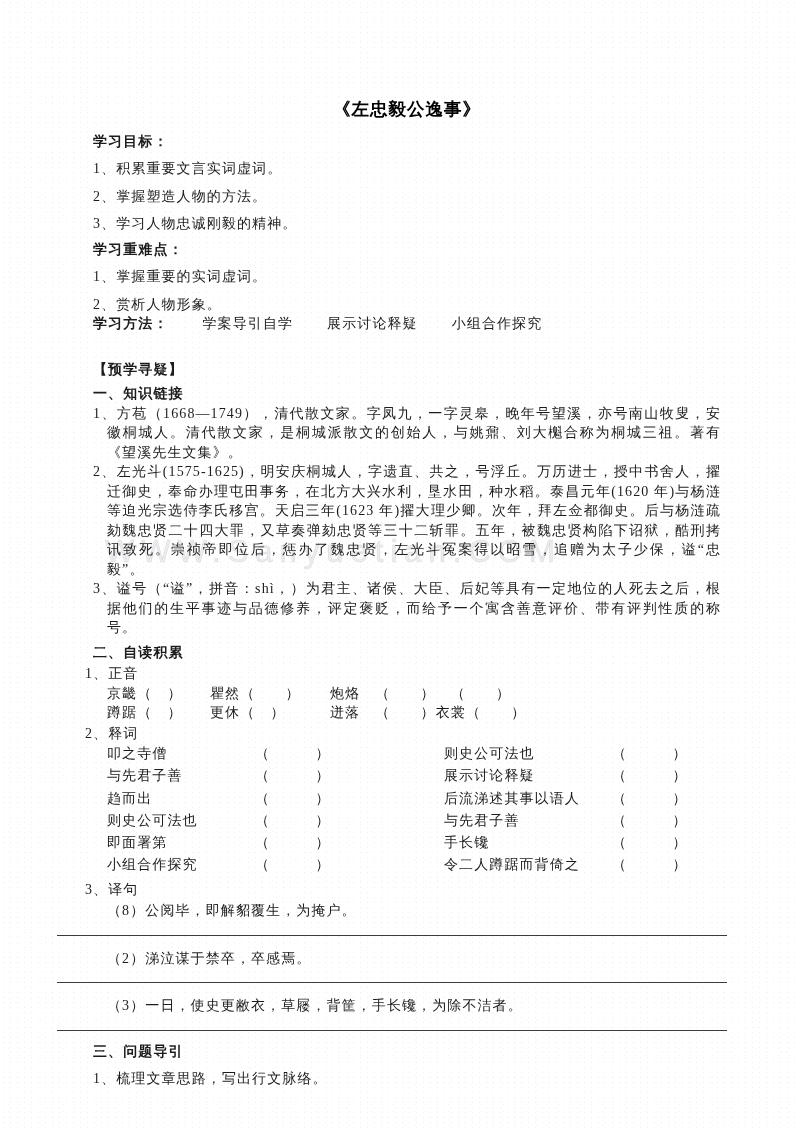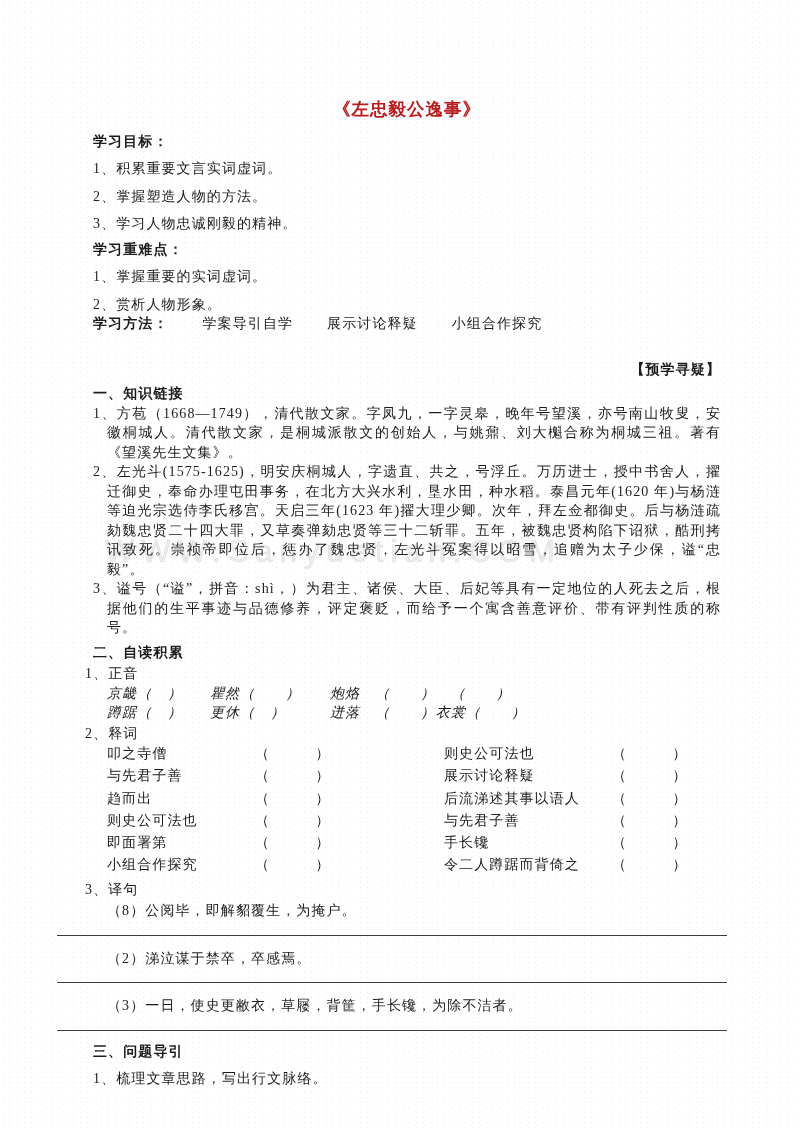--- a/index.html
+++ b/index.html
@@ -29,38 +29,38 @@
   .content{
     position:absolute;
     left:93px; top:100px;
     width:628px;
   }
   .title{
     margin:0 0 12px 0;
     text-align:center;
     font-size:17.5px;
     font-weight:bold;
-    color:#b91c1c;
+    color:#000000;
     letter-spacing:1px;
   }
   .bold{font-weight:bold;}
   .ln{white-space:pre-wrap;margin-top:8px;}
   .mt6{margin-top:6px;}
   .methods-row{display:flex;}
   .methods-row .meth{margin-left:34px;}
-  .preview-h{margin-top:26px;font-weight:bold;text-align:right;}
+  .preview-h{margin-top:26px;font-weight:bold;}
   .sec-h{font-weight:bold;margin-top:5px;}
   .para{
     padding-left:14px;
     text-indent:-14px;
     text-align:justify;
     margin:0;
   }
   .sub-label{margin-left:-8px;margin-top:2px;}
-  .zy-row{display:flex;padding-left:14px;white-space:pre;font-style:italic;}
+  .zy-row{display:flex;padding-left:14px;white-space:pre;}
   .zy-cell{white-space:pre;}
   .zy-c1{width:103px;}
   .zy-c2{width:120px;}
   .shici{margin-top:1px;}
   .sc-row{display:grid;grid-template-columns:337px auto;line-height:22.3px;padding-left:14px;}
   .sc-cell{display:flex;white-space:pre;}
   .sc-lp{width:148px;}
   .sc-rp{width:168px;}
   .yiju-item{padding-left:14px;margin-top:2px;}
   .yiju-item.gap{margin-top:13px;}

